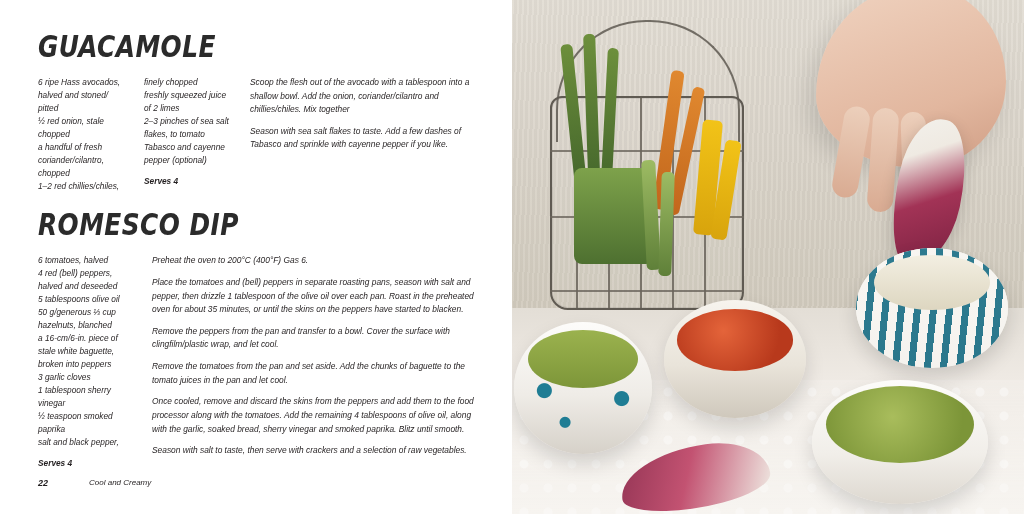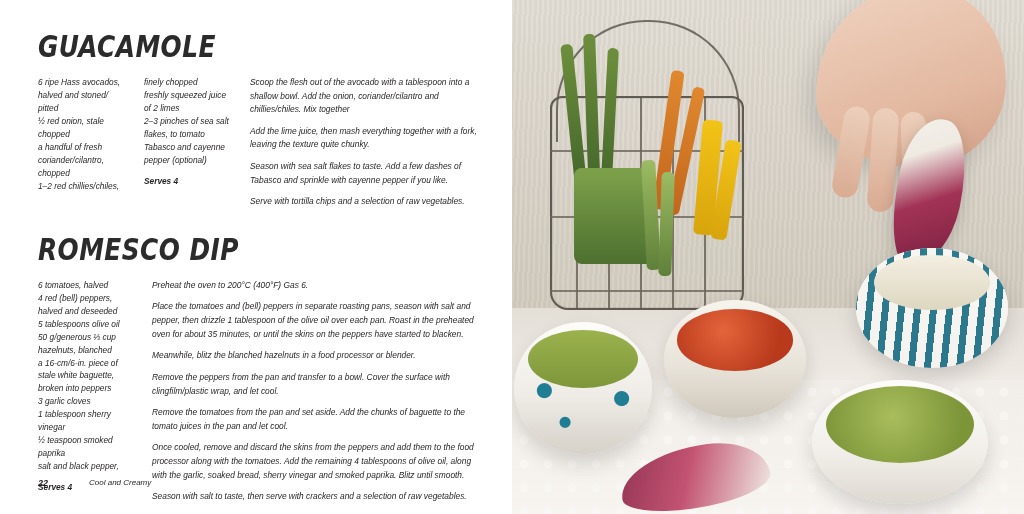--- a/index.html
+++ b/index.html
@@ -321,23 +321,21 @@
           <div class="ing-item">freshly squeezed juice</div>
           <div class="ing-item">  of 2 limes</div>
           <div class="ing-item">2–3 pinches of sea salt</div>
           <div class="ing-item">  flakes, to tomato</div>
           <div class="ing-item">Tabasco and cayenne</div>
           <div class="ing-item">  pepper (optional)</div>
           <div class="serves">Serves 4</div>
         </div>
         <div class="method-col">
           <p>Scoop the flesh out of the avocado with a tablespoon into a shallow bowl. Add the onion, coriander/cilantro and chillies/chiles. Mix together</p>
-          <p>Add the lime juice, then mash everything together with a fork, leaving the texture quite chunky.</p>
           <p>Season with sea salt flakes to taste. Add a few dashes of Tabasco and sprinkle with cayenne pepper if you like.</p>
-          <p>Serve with tortilla chips and a selection of raw vegetables.</p>
         </div>
       </div>
     </div>
 
     <div class="recipe-block romesco">
       <h1 class="recipe-title">ROMESCO DIP</h1>
       <div class="recipe-body">
         <div class="ingredients-col ing-1">
           <div class="ing-item">6 tomatoes, halved</div>
           <div class="ing-item">4 red (bell) peppers,</div>
@@ -352,21 +350,20 @@
           <div class="ing-item">1 tablespoon sherry</div>
           <div class="ing-item">  vinegar</div>
           <div class="ing-item">½ teaspoon smoked</div>
           <div class="ing-item">  paprika</div>
           <div class="ing-item">salt and black pepper,</div>
           <div class="serves">Serves 4</div>
         </div>
         <div class="method-col">
           <p>Preheat the oven to 200°C (400°F) Gas 6.</p>
           <p>Place the tomatoes and (bell) peppers in separate roasting pans, season with salt and pepper, then drizzle 1 tablespoon of the olive oil over each pan. Roast in the preheated oven for about 35 minutes, or until the skins on the peppers have started to blacken.</p>
-          <p>Meanwhile, blitz the blanched hazelnuts in a food processor or blender.</p>
           <p>Remove the peppers from the pan and transfer to a bowl. Cover the surface with clingfilm/plastic wrap, and let cool.</p>
           <p>Remove the tomatoes from the pan and set aside. Add the chunks of baguette to the tomato juices in the pan and let cool.</p>
           <p>Once cooled, remove and discard the skins from the peppers and add them to the food processor along with the tomatoes. Add the remaining 4 tablespoons of olive oil, along with the garlic, soaked bread, sherry vinegar and smoked paprika. Blitz until smooth.</p>
           <p>Season with salt to taste, then serve with crackers and a selection of raw vegetables.</p>
         </div>
       </div>
     </div>
 
     <div class="footer">
       <span class="folio">22</span>

